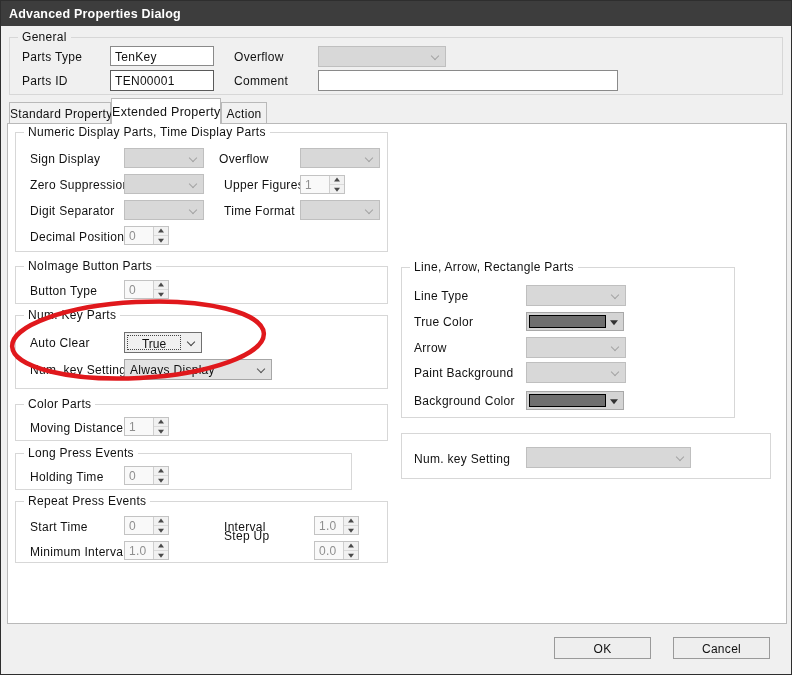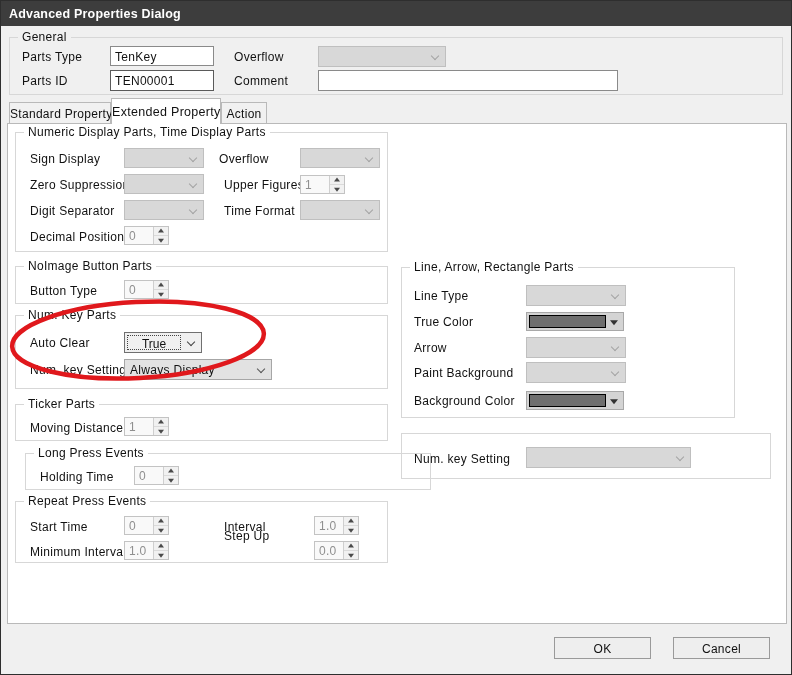--- a/index.html
+++ b/index.html
@@ -183,32 +183,32 @@
       <span class="chev"></span>
     </div>
     <span class="lbl" style="left:14px;top:47px;">Num. key Setting</span>
     <div class="combo en2" style="left:108px;top:43px;width:148px;">
       <span class="val">Always Display</span>
       <span class="chev"></span>
     </div>
   </div>
 
   <div class="gb above-page" style="left:14px;top:403px;width:373px;height:37px;">
-    <span class="gt">Ticker Parts</span>
+    <span class="gt">Color Parts</span>
     <span class="lbl" style="left:14px;top:16px;">Moving Distance</span>
     <div class="spin" style="left:108px;top:12px;width:45px;">
       <span class="sval">1</span>
       <span class="sbtns">
           <span class="sb up"></span>
           <span class="sb down"></span>
         </span>
     </div>
   </div>
 
-  <div class="gb above-page" style="left:24px;top:452px;width:406px;height:37px;">
+  <div class="gb above-page" style="left:14px;top:452px;width:337px;height:37px;">
     <span class="gt">Long Press Events</span>
     <span class="lbl" style="left:14px;top:16px;">Holding Time</span>
     <div class="spin" style="left:108px;top:12px;width:45px;">
       <span class="sval">0</span>
       <span class="sbtns">
           <span class="sb up"></span>
           <span class="sb down"></span>
         </span>
     </div>
   </div>

